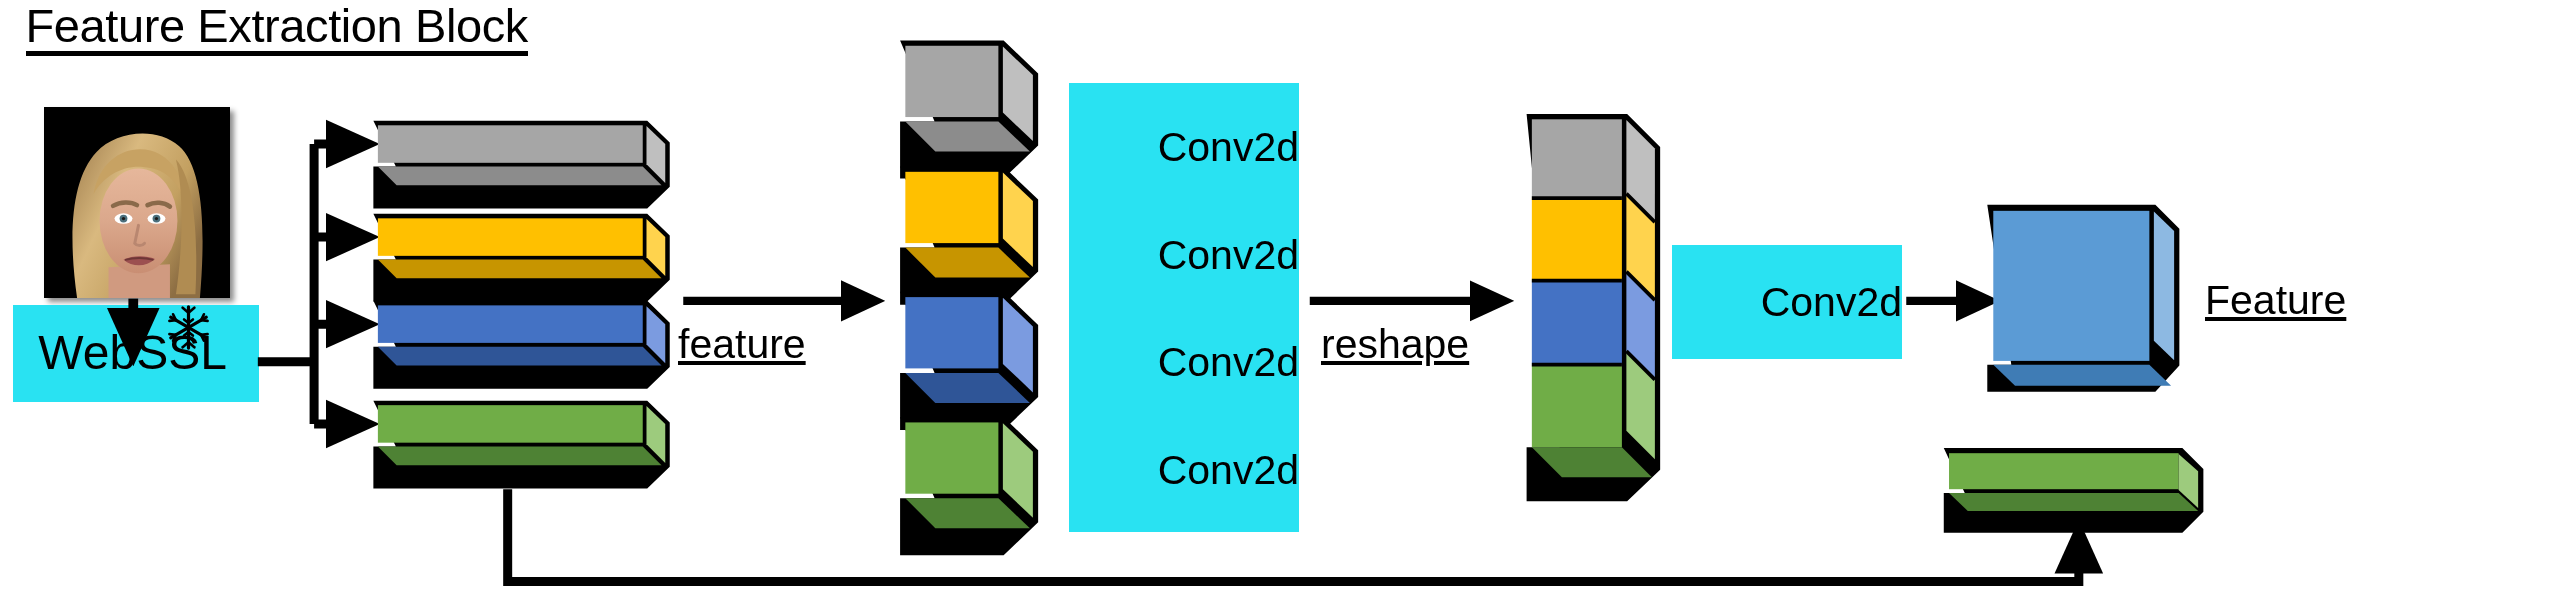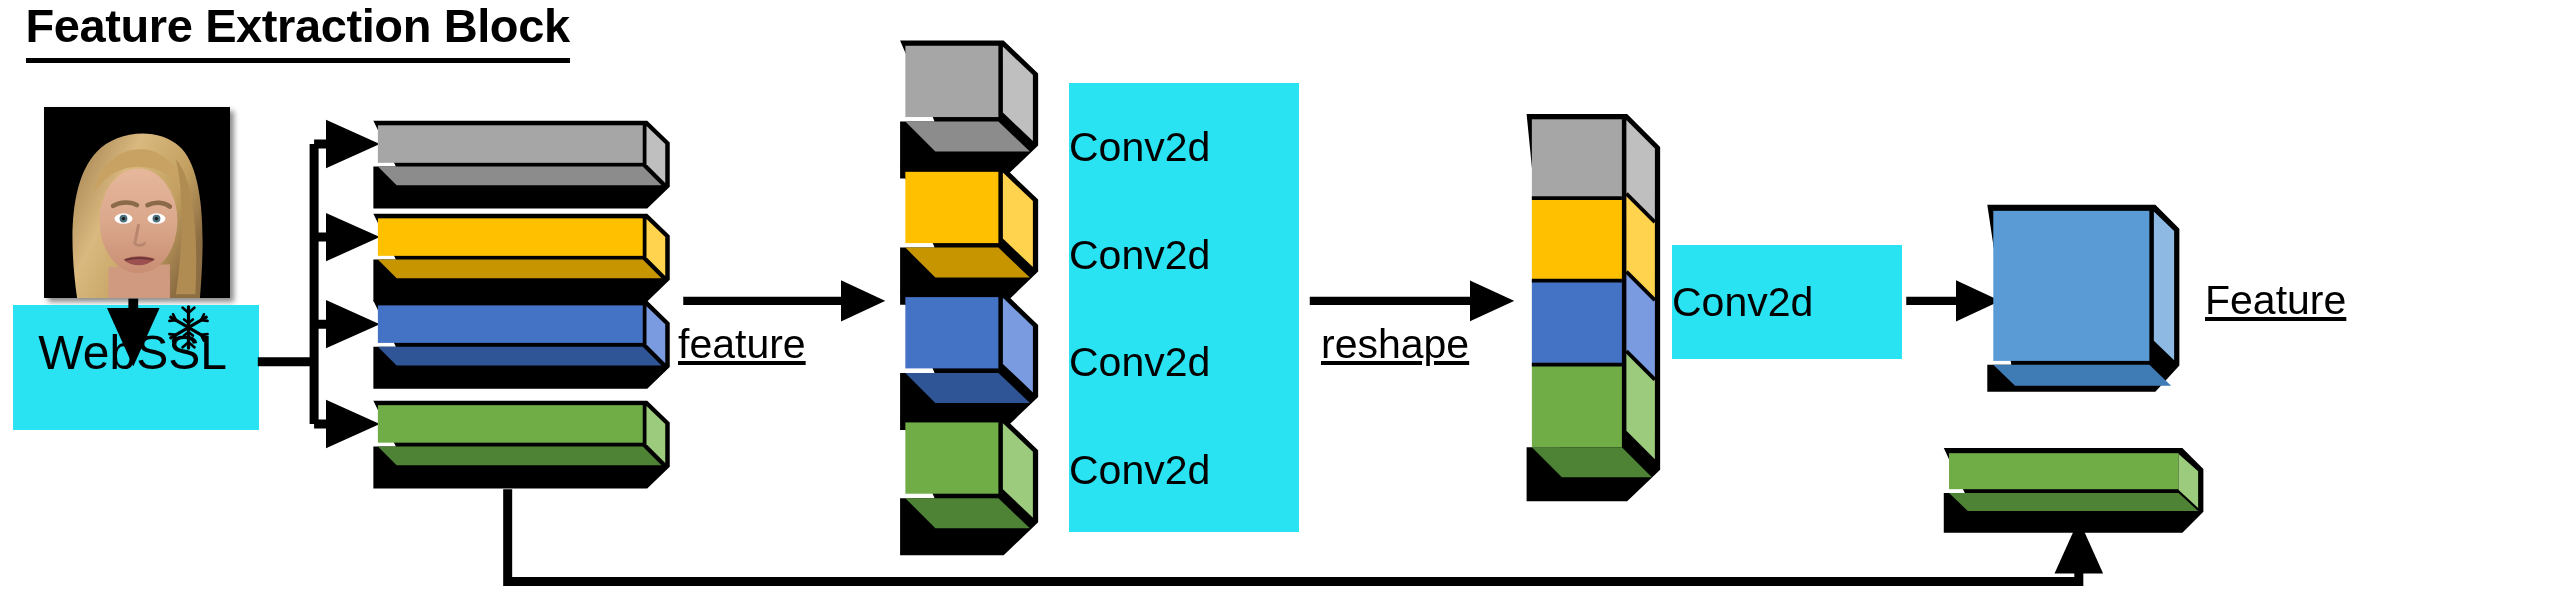--- a/index.html
+++ b/index.html
@@ -15,25 +15,25 @@
     overflow: hidden;
     font-family: "Liberation Sans", sans-serif;
   }
   .abs { position: absolute; }
 
   
   #title {
     left: 25.5px;
     top: 1.5px;
     font-size: 47px;
-    font-weight: bold;
+    font-weight: normal;
     color: #000000;
     letter-spacing: -0.4px;
     border-bottom: 5.3px solid #000000;
-    padding-bottom: 9px;
+    padding-bottom: 2px;
     line-height: 1.0;
     white-space: nowrap;
   }
 
   
   #face-photo {
     left: 44px;
     top: 107px;
     width: 186px;
     height: 191px;
@@ -41,21 +41,21 @@
     box-shadow: 3.8px 3.8px 5.3px rgba(0,0,0,0.45);
     overflow: hidden;
   }
   #face-photo svg { display:block; }
 
   
   #webssl-box {
     left: 12.8px;
     top: 305px;
     width: 246px;
-    height: 125px;
+    height: 97px;
     background: #29E2F2;
   }
   #webssl-label {
     position: absolute;
     left: 25.5px;
     top: 24px;
     font-size: 48px;
     color: #000000;
     line-height: 1.0;
     white-space: nowrap;
@@ -85,21 +85,21 @@
   #diagram-svg {
     left: 0; top: 0;
     width: 2576px; height: 607px;
   }
 
   
   .conv-panel {
     background: #29E2F2;
     display: flex;
     flex-direction: column;
-    align-items: flex-start;
+    align-items: flex-end;
   }
   #conv-stack-panel {
     left: 1069px;
     top: 83px;
     width: 230px;
     height: 449px;
     justify-content: space-around;
     padding-top: 10.5px;
     padding-bottom: 7.5px;
     box-sizing: border-box;

